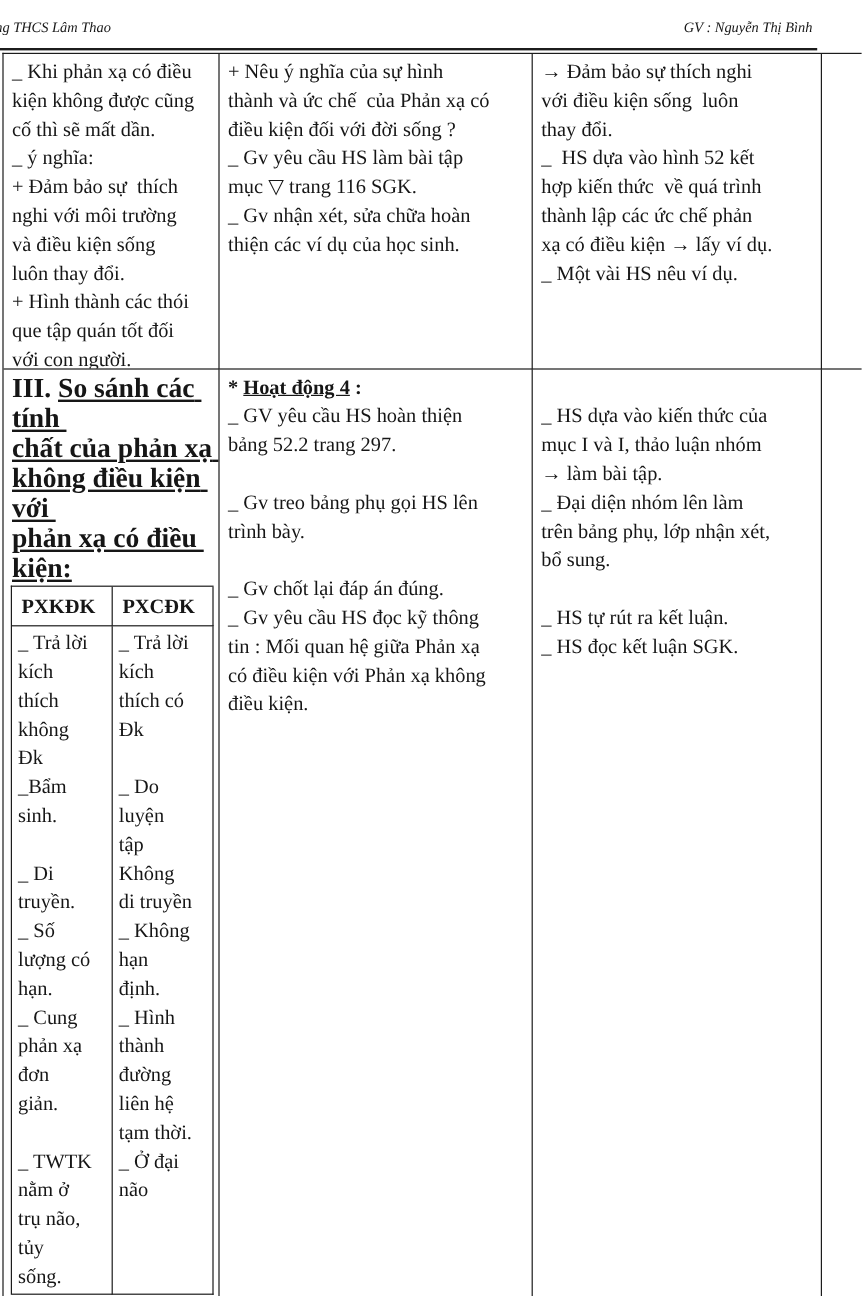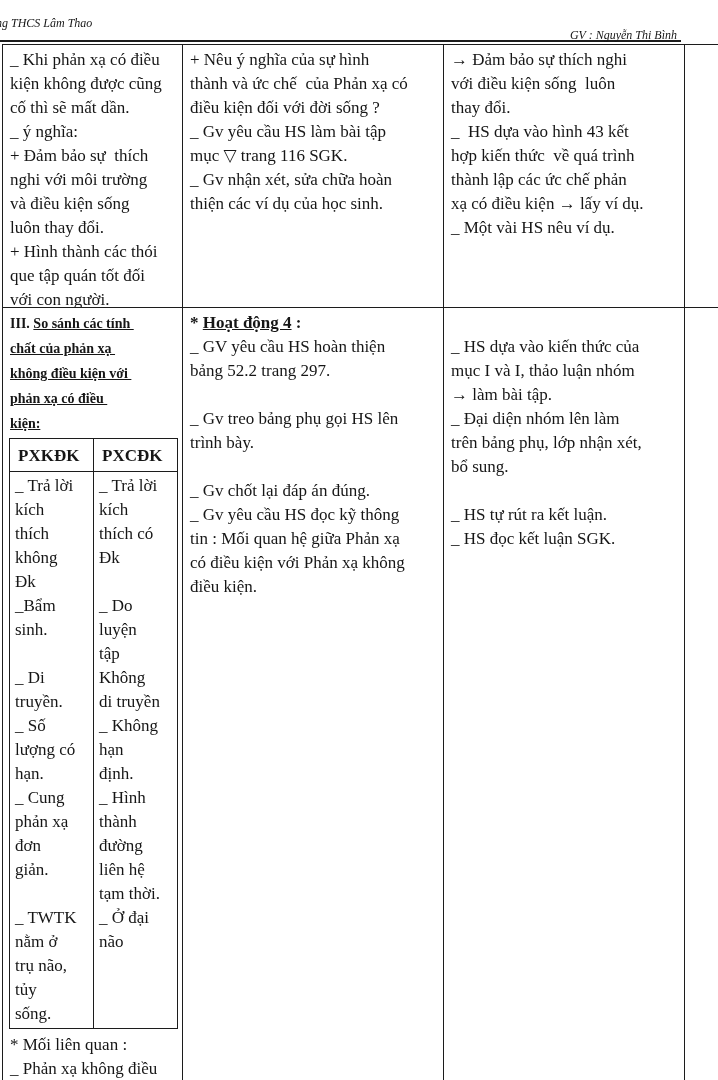--- a/index.html
+++ b/index.html
@@ -9,40 +9,40 @@
     font-family:"Liberation Serif","DejaVu Serif",serif;
     font-size:17px;line-height:24px;
   }
   
   .page-header{
     position:absolute;left:0;top:8px;width:681px;height:32px;
     border-bottom:2px solid #1c1c1c;
     font-style:italic;font-size:12px;line-height:30px;
   }
   .header-left{position:absolute;left:-4px;top:0;white-space:nowrap;}
-  .header-right{position:absolute;right:4px;top:12px;white-space:nowrap;}
+  .header-right{position:absolute;right:4px;top:0;white-space:nowrap;}
   
   .lesson-table{
     position:absolute;left:2px;top:44px;width:724px;
     display:grid;
     grid-template-columns:180px 261px 241px 42px;
     border-top:1.5px solid #1c1c1c;
     border-left:1.5px solid #1c1c1c;
   }
   .cell{
     border-right:1.5px solid #1c1c1c;
     border-bottom:1.5px solid #1c1c1c;
     padding:3px 5px 19px 7px;
     box-sizing:border-box;
     overflow:hidden;
   }
   .row1{height:263px;}
   .row2{height:790px;border-bottom:none;}
   .pre{white-space:pre-wrap;}
-  .section-heading{font-weight:bold;font-size:14px;line-height:25px;white-space:pre-wrap;}
+  .section-heading{font-weight:bold;font-size:23px;line-height:25px;white-space:pre-wrap;}
   .u{text-decoration:underline;}
   .activity-heading{font-weight:bold;}
   
   .sub-table{
     margin:2px 0 0 -1px;width:168px;
     display:grid;grid-template-columns:84px 84px;
     border-top:1.5px solid #1c1c1c;
     border-left:1.5px solid #1c1c1c;
   }
   .sub-cell{
@@ -78,21 +78,21 @@
   <div class="cell row1 pre">+ Nêu ý nghĩa của sự hình
 thành và ức chế  của Phản xạ có
 điều kiện đối với đời sống ?
 _ Gv yêu cầu HS làm bài tập
 mục ▽ trang 116 SGK.
 _ Gv nhận xét, sửa chữa hoàn
 thiện các ví dụ của học sinh.</div>
   <div class="cell row1 pre">→ Đảm bảo sự thích nghi
 với điều kiện sống  luôn
 thay đổi.
-_  HS dựa vào hình 43 kết
+_  HS dựa vào hình 52 kết
 hợp kiến thức  về quá trình
 thành lập các ức chế phản
 xạ có điều kiện → lấy ví dụ.
 _ Một vài HS nêu ví dụ.</div>
   <div class="cell row1"></div>
 
   <div class="cell row2">
     <div class="section-heading"><span>III. </span><span class="u">So sánh các tính 
 chất của phản xạ 
 không điều kiện với 

